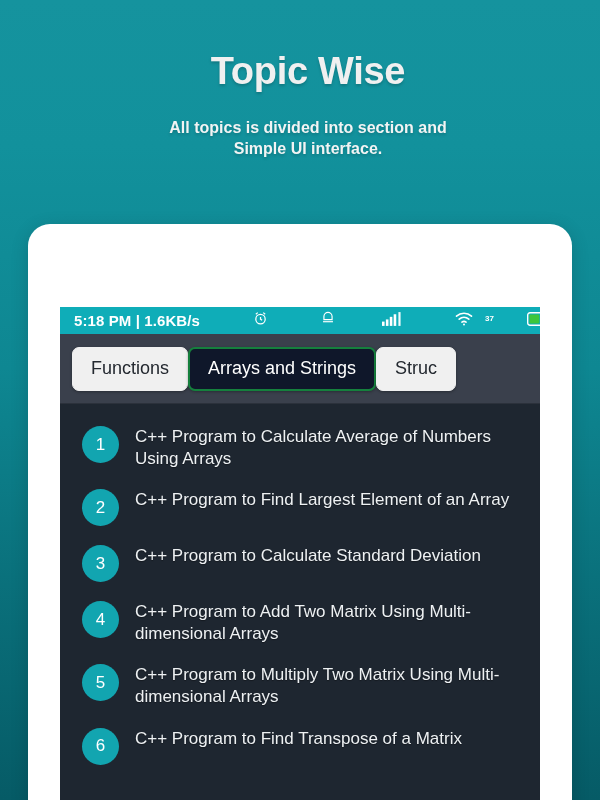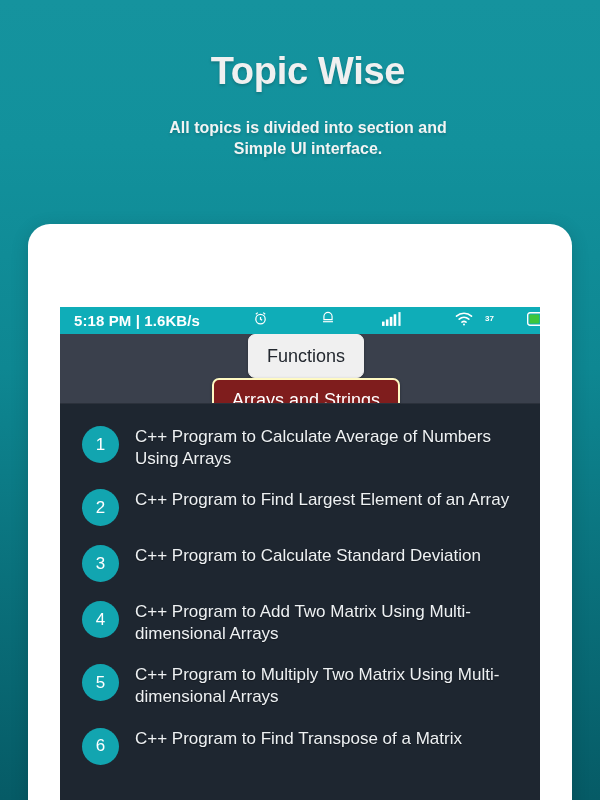--- a/index.html
+++ b/index.html
@@ -59,36 +59,35 @@
   .sb-ico { display:block;padding-left:47px; }
 
   
   #tabbar {
     background:#3A404C;
     height:70px;
     display:flex; align-items:center; 
     padding:0 0 0 12px;
     overflow:hidden;
     border-bottom:1px solid #2b313b;
-    flex-direction:column;
   }
   .tab {
     flex:0 0 auto;
     height:44px;
     display:flex; align-items:center; justify-content:center;
     padding:0 18px;
     border-radius:7px;
     font-size:18px;
     white-space:nowrap;
     box-shadow:0 1px 3px rgba(0,0,0,0.30);
   }
   .tab.inactive { background:#F0F0F0; color:#23282f; border:1px solid #F0F0F0; }
   .tab.active {
-    background:#7f1d1d; color:#ffffff;
-    border:2px solid #fef9c3;
+    background:#0f172a; color:#ffffff;
+    border:2px solid #15803d;
   }
 
   
   #list {
     background:#1E2630;
     height:410px;
     padding:12px 0 0 0;
     overflow:hidden;
   }
   .row {

